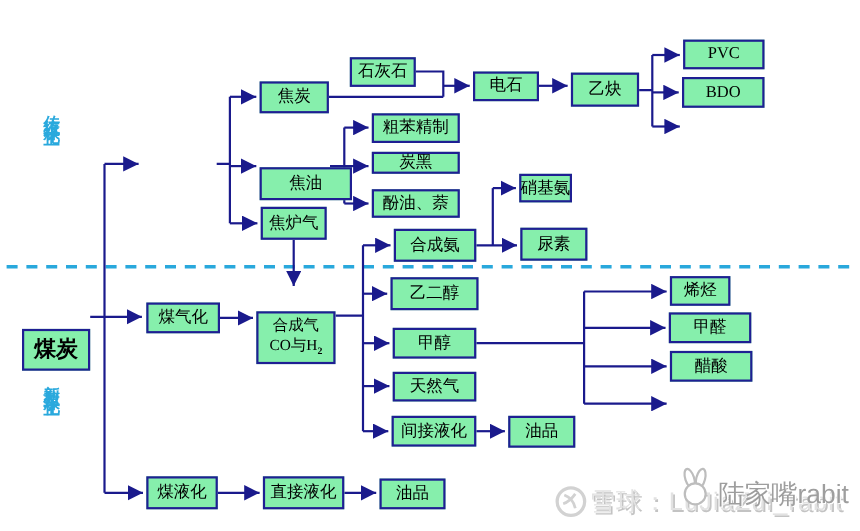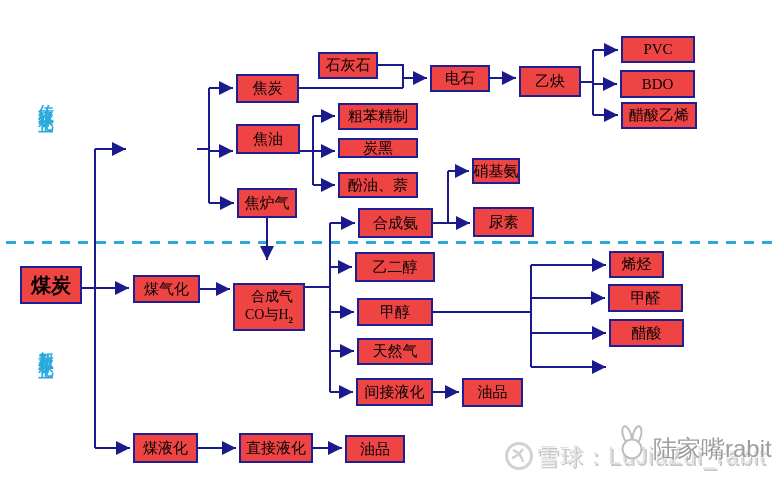--- a/index.html
+++ b/index.html
@@ -1,22 +1,22 @@
 <!DOCTYPE html>
 <html><head>
 <meta charset="utf-8">
 <style>
   html,body{margin:0;padding:0;background:#fff;}
   #canvas{position:relative;width:782px;height:483px;background:#ffffff;overflow:hidden;
           font-family:"Liberation Serif","DejaVu Serif",serif;}
   svg.layer{position:absolute;left:0;top:0;width:782px;height:483px;pointer-events:none;}
-  .node{position:absolute;box-sizing:border-box;border:2px solid #1f1f93;background:#ef4444;
-        color:#000;display:flex;align-items:center;justify-content:center;text-align:right;
+  .node{position:absolute;box-sizing:border-box;border:2px solid #1f1f93;background:#86efac;
+        color:#000;display:flex;align-items:center;justify-content:center;text-align:center;
         font-size:15px;line-height:1.1;white-space:nowrap;}
-  .node.big{font-size:20px;font-weight:600;}
+  .node.big{font-size:20px;font-weight:600;margin-top:33px;}
   .node.syngas{font-size:14px;line-height:1.3;margin-top:20px;}
   .node .l2{font-weight:normal;}
   .node sub{font-size:9px;font-weight:bold;}
   .vlabel{position:absolute;writing-mode:vertical-lr;text-orientation:upright;
           color:#2aa9dd;font-weight:bold;font-size:15px;letter-spacing:4px;
           font-family:"Liberation Serif","DejaVu Serif",serif;}
   .wm-light{position:absolute;left:536px;top:441px;font-size:23px;letter-spacing:1px;
             font-family:"Liberation Sans","DejaVu Sans",sans-serif;
             color:#e2e2e2;text-shadow:1.5px 1.5px 0 #c3c3c3;white-space:nowrap;}
   .wm-dark{position:absolute;left:653px;top:433px;font-size:24px;
@@ -90,27 +90,26 @@
       <path d="M313,448 H342" marker-end="url(#arr)"></path>
     </g>
   </svg>
 
   <div class="vlabel" style="left:36px;top:92px;">传统煤化工</div>
   <div class="vlabel" style="left:36px;top:338px;">新型煤化工</div>
 
   <div class="node big" style="left:20px;top:266px;width:62px;height:38px">煤炭</div>
   <div class="node" style="left:236px;top:74px;width:63px;height:29px">焦炭</div>
   <div class="node" style="left:318px;top:52px;width:60px;height:27px">石灰石</div>
-  <div class="node" style="left:236px;top:124px;width:64px;height:30px">焦油</div>
+  <div class="node" style="left:236px;top:152px;width:84px;height:30px">焦油</div>
   <div class="node" style="left:237px;top:188px;width:60px;height:30px">焦炉气</div>
   <div class="node" style="left:430px;top:65px;width:60px;height:27px">电石</div>
   <div class="node" style="left:519px;top:66px;width:62px;height:31px">乙炔</div>
   <div class="node" style="left:621px;top:36px;width:74px;height:27px">PVC</div>
   <div class="node" style="left:620px;top:70px;width:75px;height:28px">BDO</div>
-  <div class="node" style="left:621px;top:102px;width:76px;height:27px">醋酸乙烯</div>
   <div class="node" style="left:338px;top:103px;width:80px;height:27px">粗苯精制</div>
   <div class="node" style="left:338px;top:138px;width:80px;height:20px">炭黑</div>
   <div class="node" style="left:338px;top:172px;width:80px;height:26px">酚油、萘</div>
   <div class="node" style="left:358px;top:208px;width:75px;height:30px">合成氨</div>
   <div class="node" style="left:472px;top:158px;width:48px;height:26px">硝基氨</div>
   <div class="node" style="left:473px;top:207px;width:61px;height:30px">尿素</div>
   <div class="node syngas" style="left:233px;top:263px;width:72px;height:48px">
     <div>
       <span>合成气</span><br>
       <span class="l2">CO与H</span><sub>2</sub>

